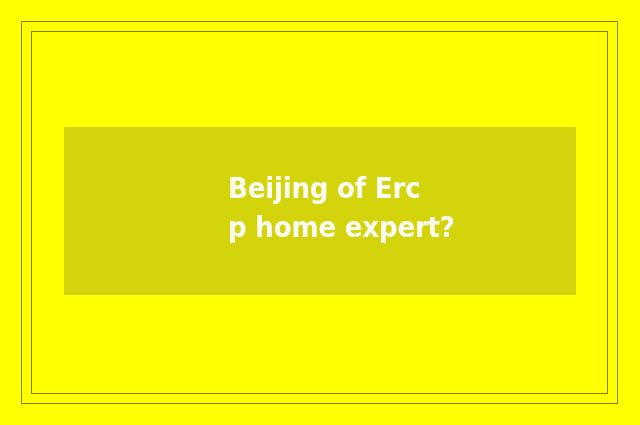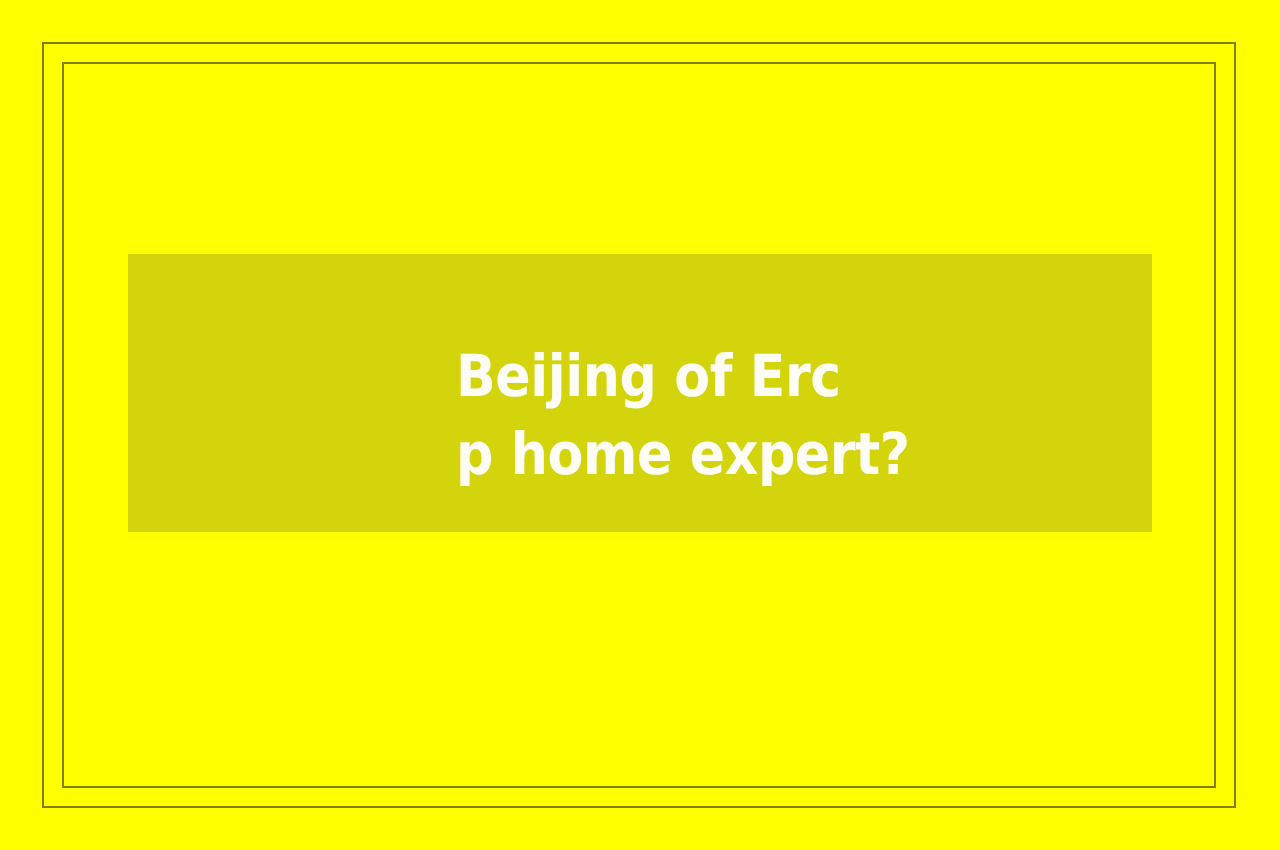--- a/index.html
+++ b/index.html
@@ -44,21 +44,21 @@
     box-sizing: border-box;
     pointer-events: none;
   }
 
   
   .content-panel {
     position: absolute;
     left: 64px;
     top: 127px;
     width: 512px;
-    height: 139px;
+    height: 168px;
     background: #d4d40c;
     box-sizing: border-box;
     overflow: hidden;
   }
 
   
   .headline {
     position: absolute;
     left: 164px;
     top: 42px;

